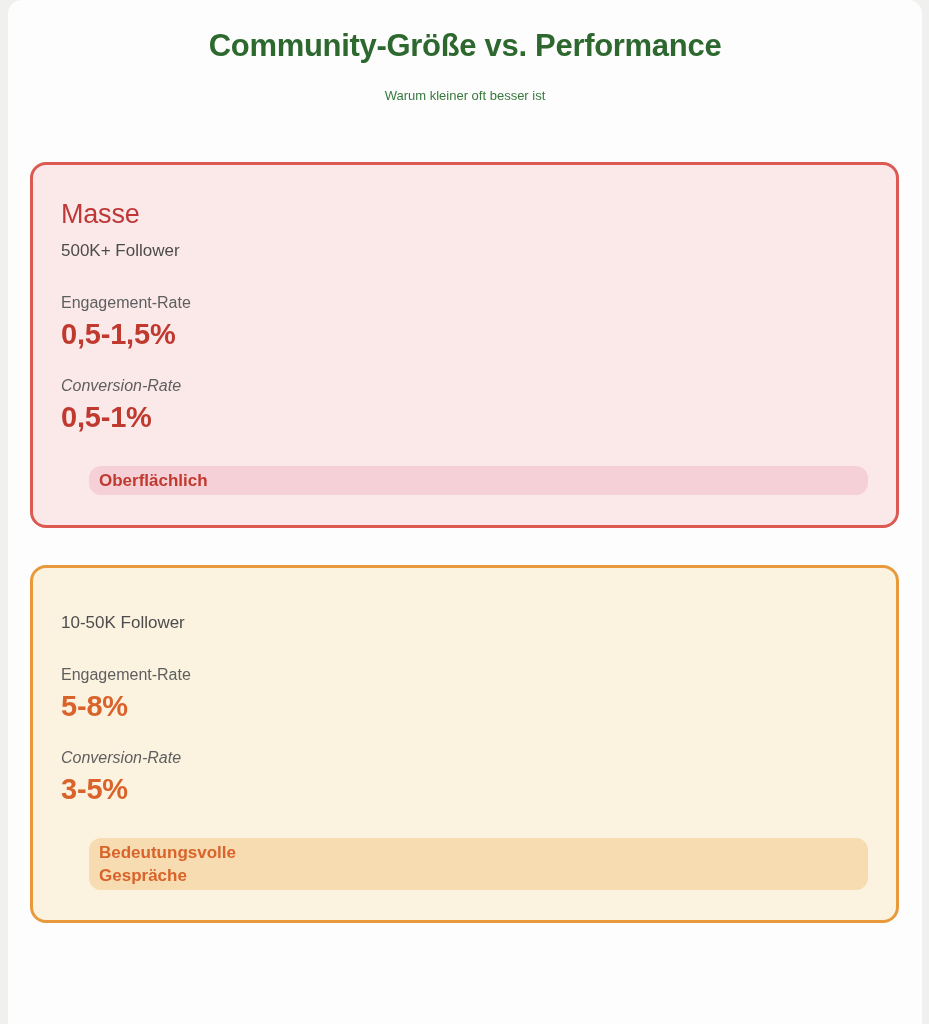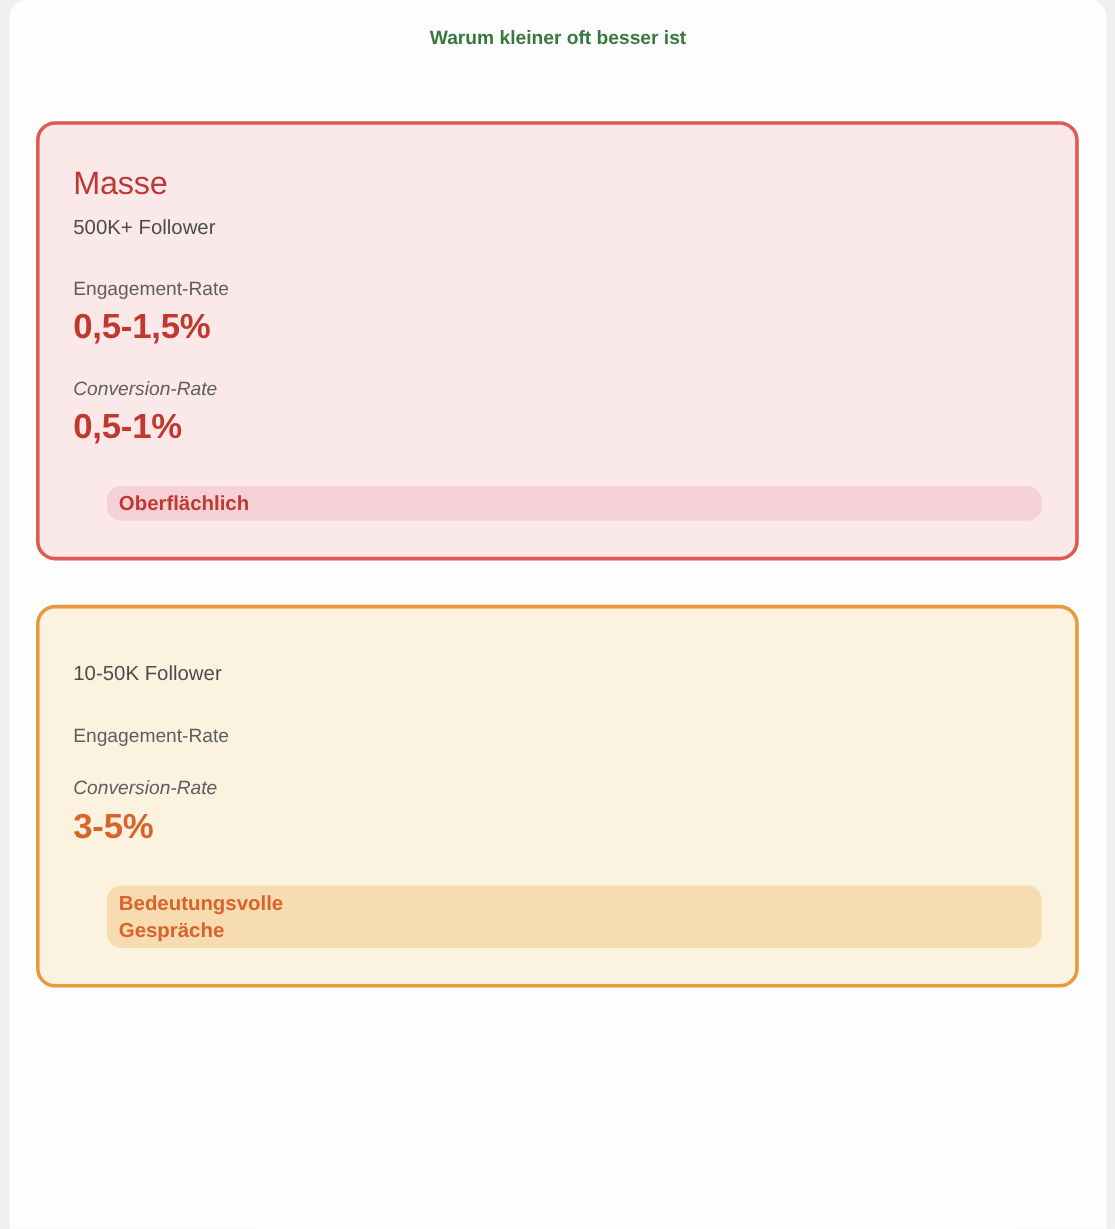--- a/index.html
+++ b/index.html
@@ -26,22 +26,22 @@
   .page-title {
     margin-top: 28px;
     font-size: 31px;
     font-weight: 700;
     letter-spacing: -0.3px;
     color: var(--title-green, #2d682f);
   }
 
   .page-subtitle {
     margin-top: 24px;
-    font-size: 16px;
-    font-weight: 700;
+    font-size: 13px;
+    font-weight: 400;
     color: var(--subtitle-green, #37793c);
   }
 
   .card {
     margin: 59px 23px 0 22px;
     border-radius: 16px;
     padding: 34px 28px 30px;
     border: 3px solid;
   }
 
@@ -104,40 +104,42 @@
     background: var(--orange-badge-bg, #f6dcb0);
     color: var(--orange-heading, #d9632a);
   }
 </style>
 </head>
 <body>
 
 <div class="panel">
 
   <div class="header">
+    <h1 class="page-title">Community-Größe vs. Performance</h1>
     <div class="page-subtitle">Warum kleiner oft besser ist</div>
   </div>
 
   <section class="card card--red">
     <h2 class="card-title">Masse</h2>
     <div class="followers">500K+ Follower</div>
 
     <div class="metric-label">Engagement-Rate</div>
     <div class="metric-value">0,5-1,5%</div>
 
     <div class="metric-label second">Conversion-Rate</div>
     <div class="metric-value">0,5-1%</div>
 
     <div class="badge">Oberflächlich</div>
   </section>
 
   <section class="card card--orange">
     <div class="followers">10-50K Follower</div>
 
     <div class="metric-label">Engagement-Rate</div>
+    <div class="metric-value">5-8%</div>
 
     <div class="metric-label second">Conversion-Rate</div>
     <div class="metric-value">3-5%</div>
 
     <div class="badge">Bedeutungsvolle
 Gespräche</div>
   </section>
 
 </div>
 

